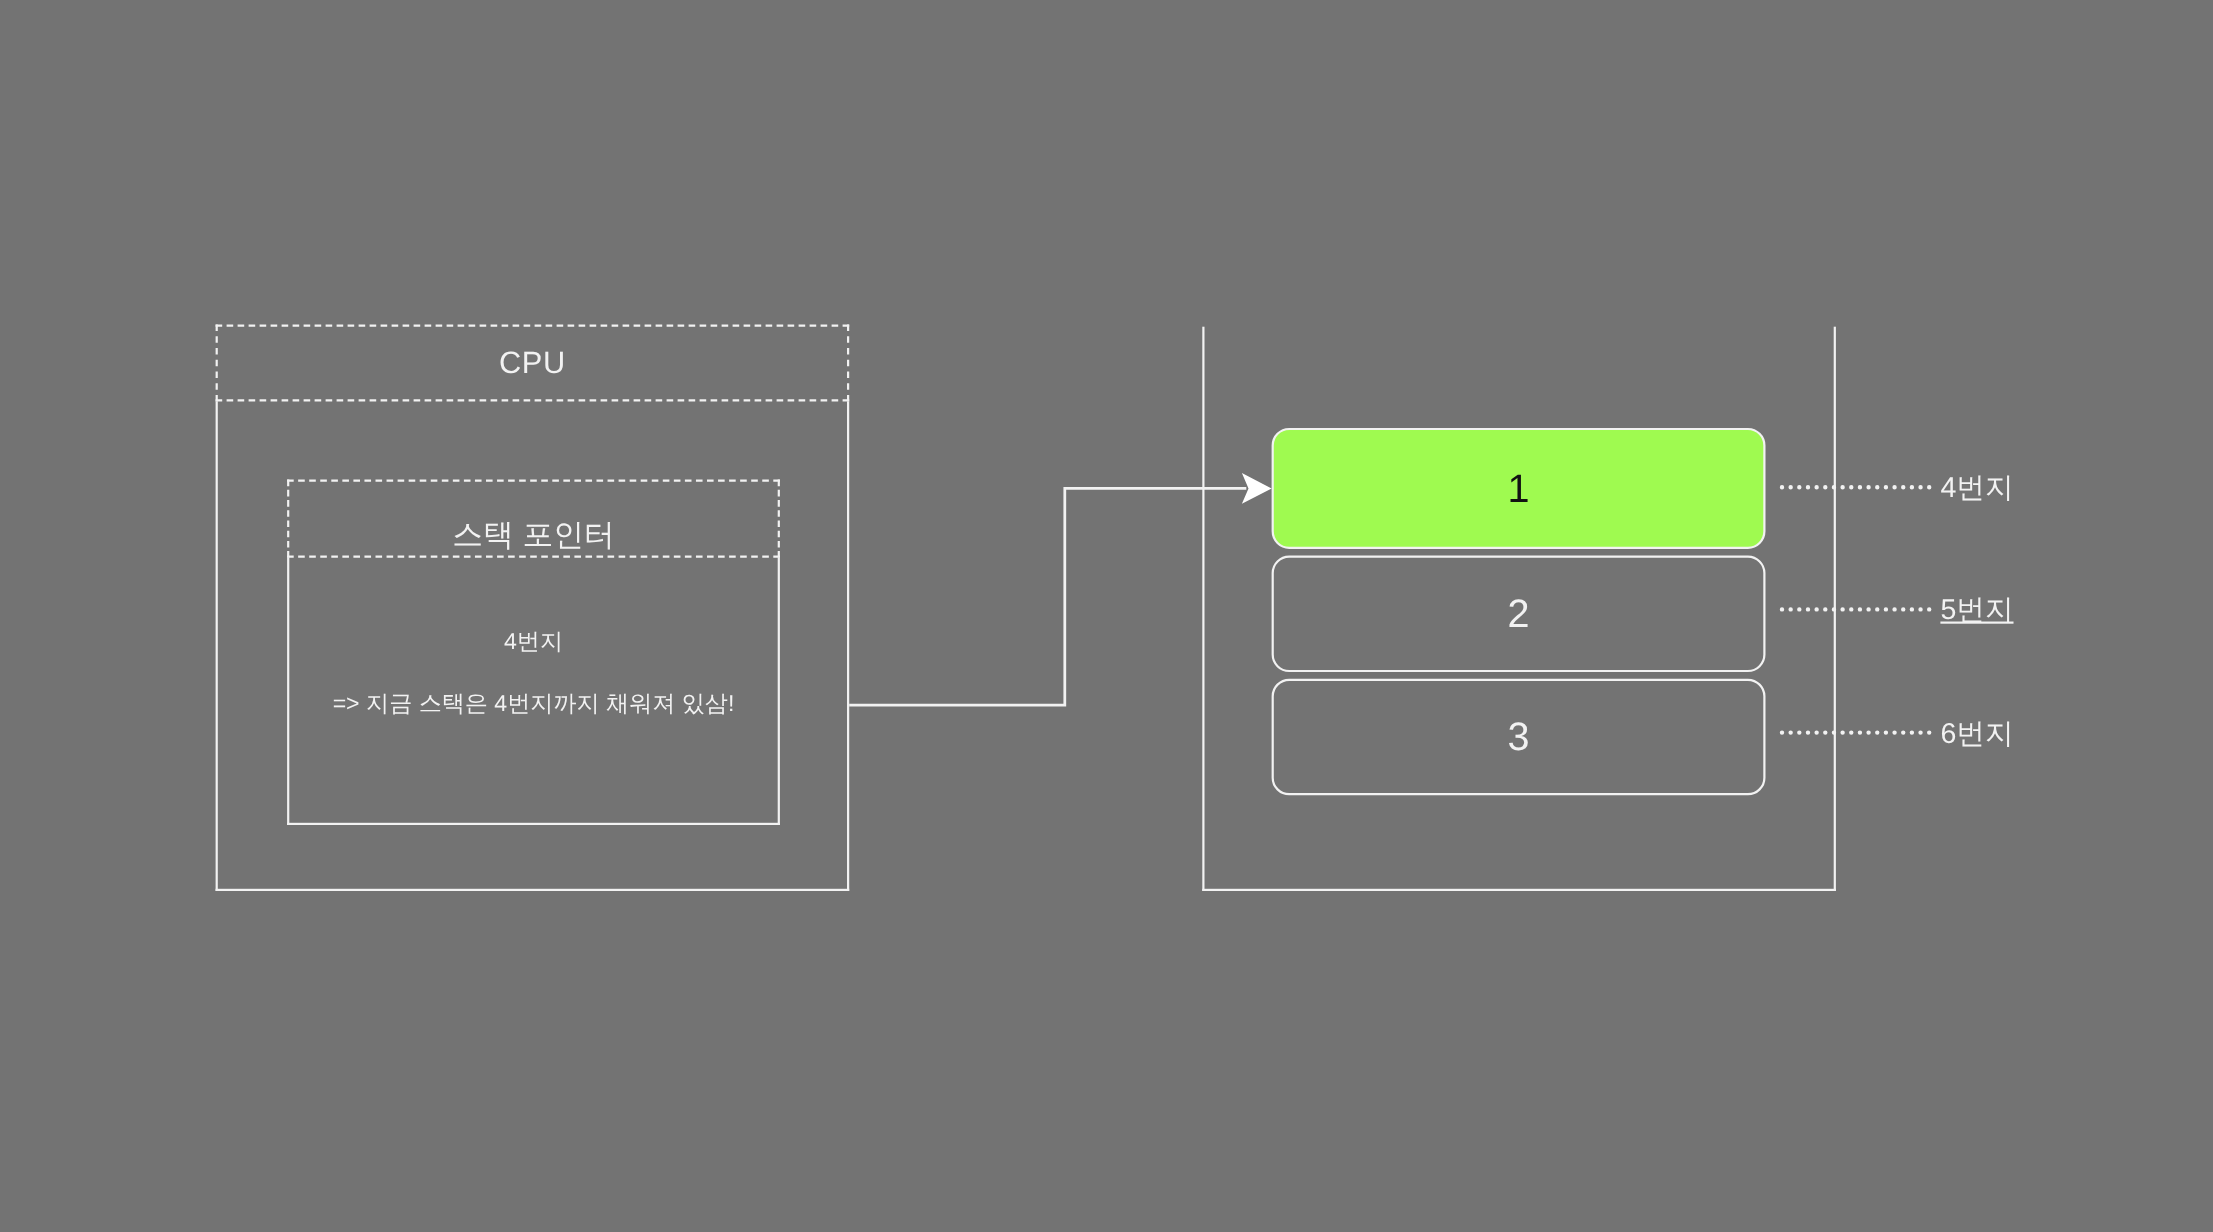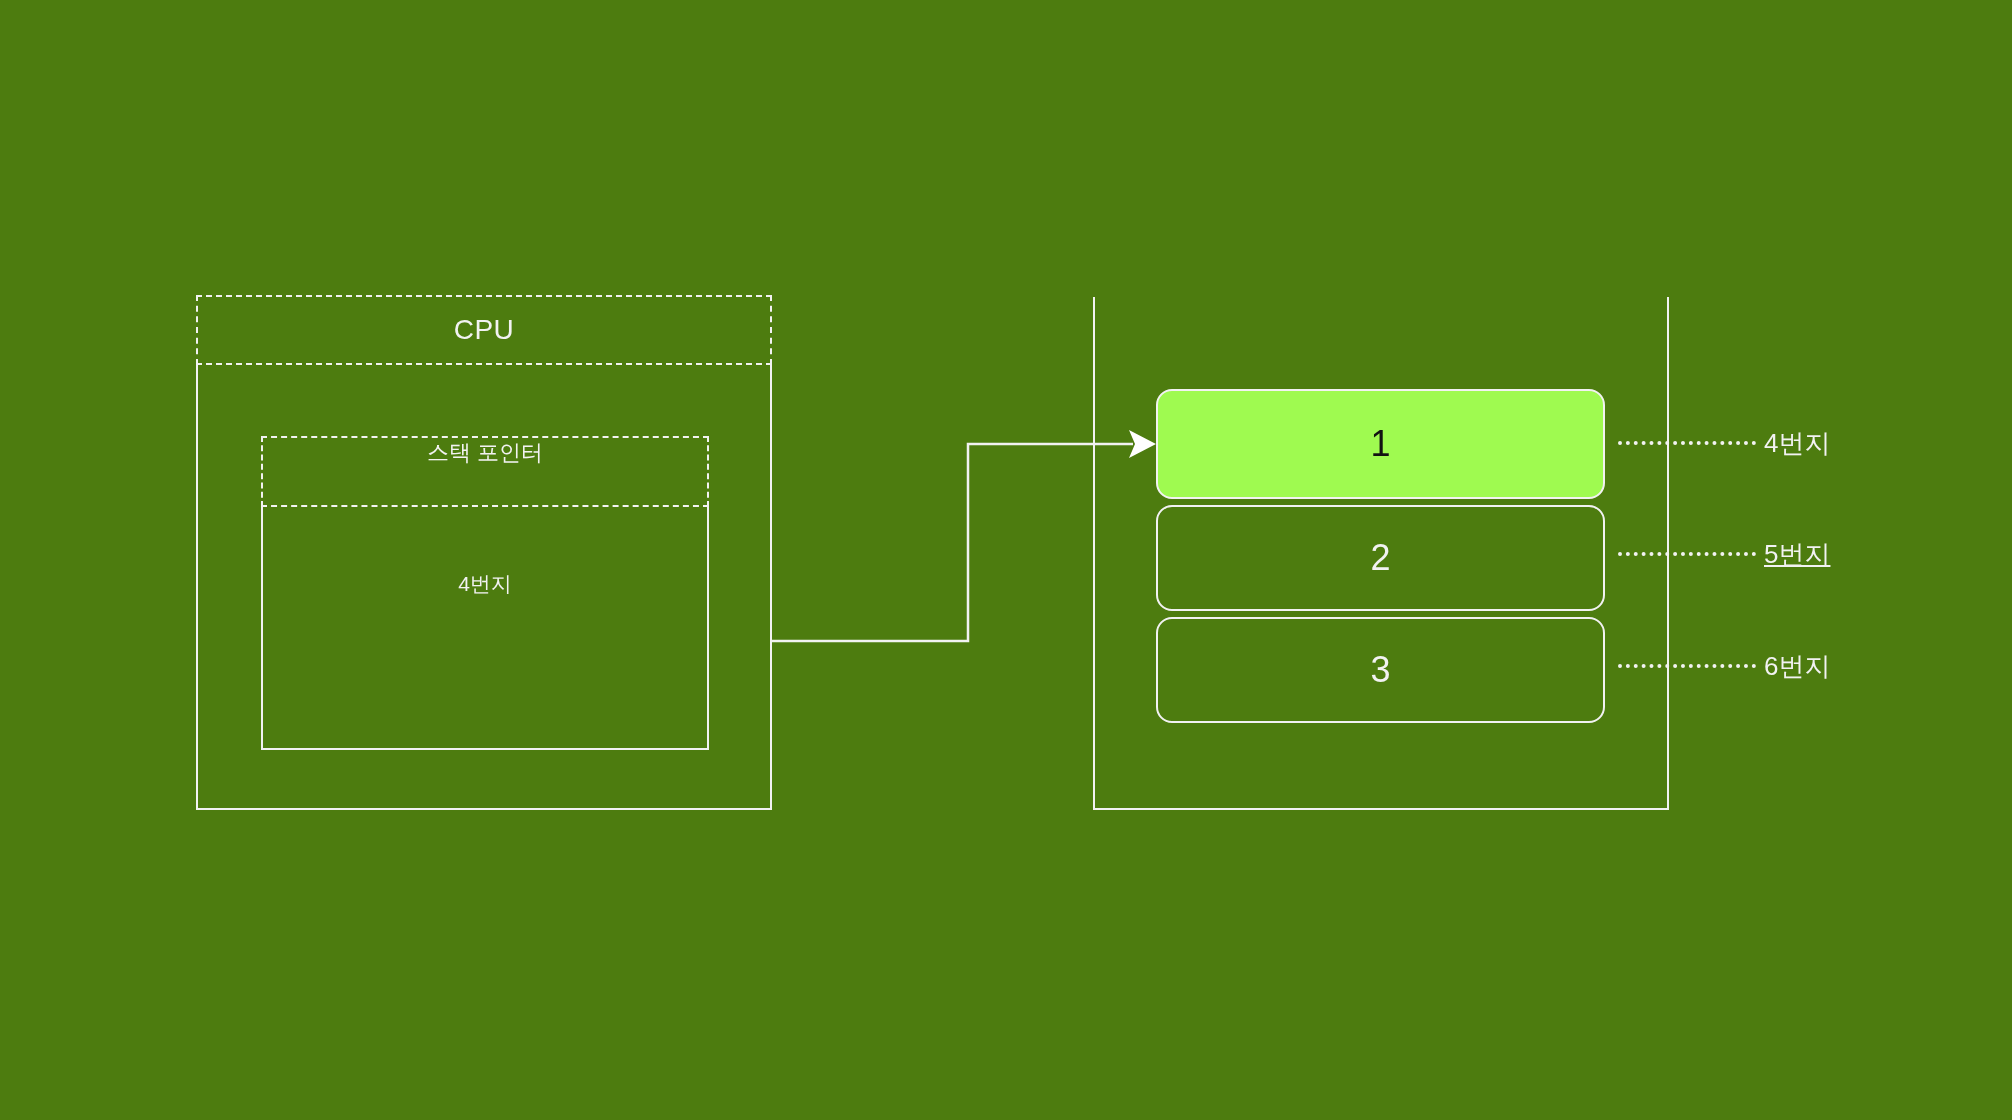--- a/index.html
+++ b/index.html
@@ -5,42 +5,42 @@
   html, body {
     margin: 0;
     padding: 0;
     background: #121212;
     font-family: "Liberation Sans", "DejaVu Sans", sans-serif;
   }
   .stage {
     position: relative;
     width: 2012px;
     height: 1120px;
-    background: #4d7c0f;
+    background: #737373;
     overflow: hidden;
     color: #f2f2f2;
   }
   .abs { position: absolute; box-sizing: border-box; }
 
   
   .cpu-title-box {
     left: 196px; top: 295px; width: 576px; height: 70px;
     border: 2px dashed #f2f2f2;
     display: flex; align-items: center; justify-content: center;
     font-size: 28px; letter-spacing: 0.5px;
   }
   .cpu-body-box {
     left: 196px; top: 365px; width: 576px; height: 445px;
     border: 2px solid #f2f2f2; border-top: none;
   }
   .sp-title-box {
     left: 261px; top: 436px; width: 448px; height: 71px;
     border: 2px dashed #f2f2f2;
-    display: flex; align-items: flex-start; justify-content: center;
-    font-size: 22px;
+    display: flex; align-items: flex-end; justify-content: center;
+    font-size: 28px;
   }
   .sp-body-box {
     left: 261px; top: 507px; width: 448px; height: 243px;
     border: 2px solid #f2f2f2; border-top: none;
     display: flex; flex-direction: column; align-items: center;
     padding-top: 64px; gap: 30px;
     font-size: 21px; line-height: 26px;
     text-align: center;
   }
 
@@ -87,20 +87,21 @@
   <div class="abs cpu-title-box">
     <span>CPU</span>
   </div>
   <div class="abs cpu-body-box"></div>
 
   <div class="abs sp-title-box">
     <span>스택 포인터</span>
   </div>
   <div class="abs sp-body-box">
     <span>4번지</span>
+    <span>=&gt; 지금 스택은 4번지까지 채워져 있삼!</span>
   </div>
 
   <div class="abs memory-bank"></div>
 
   <div class="abs mem-cell highlight" style="top:389px;">
     <span>1</span>
   </div>
   <div class="abs mem-cell" style="top:505px;">
     <span>2</span>
   </div>

